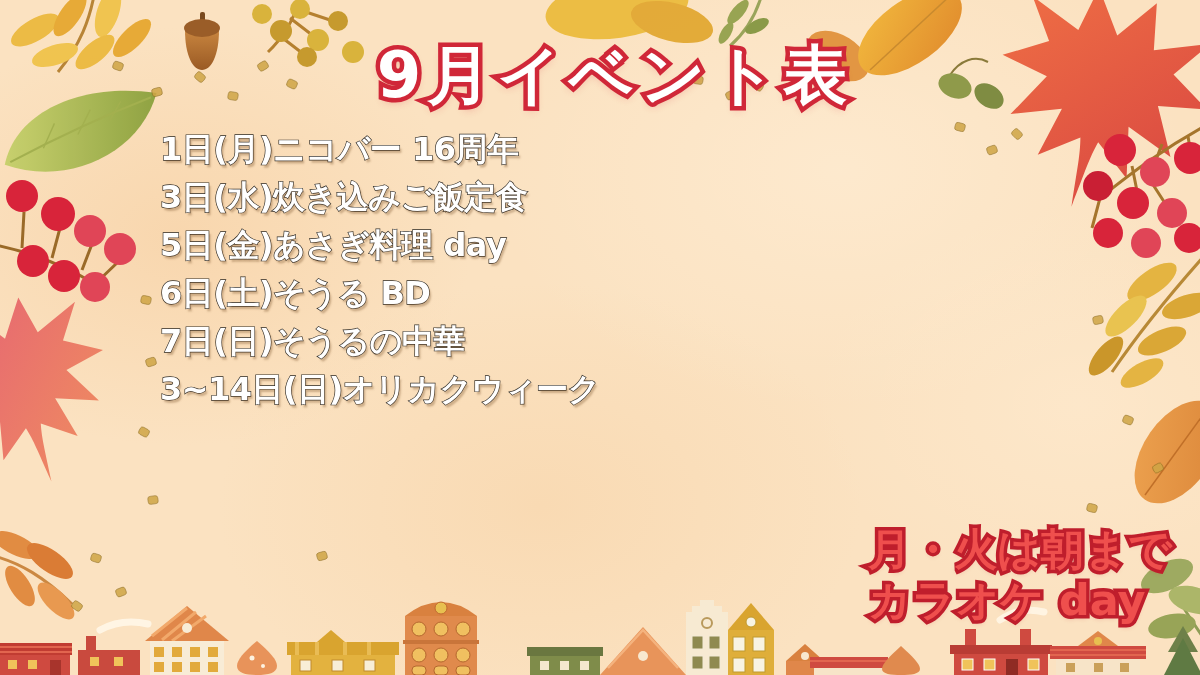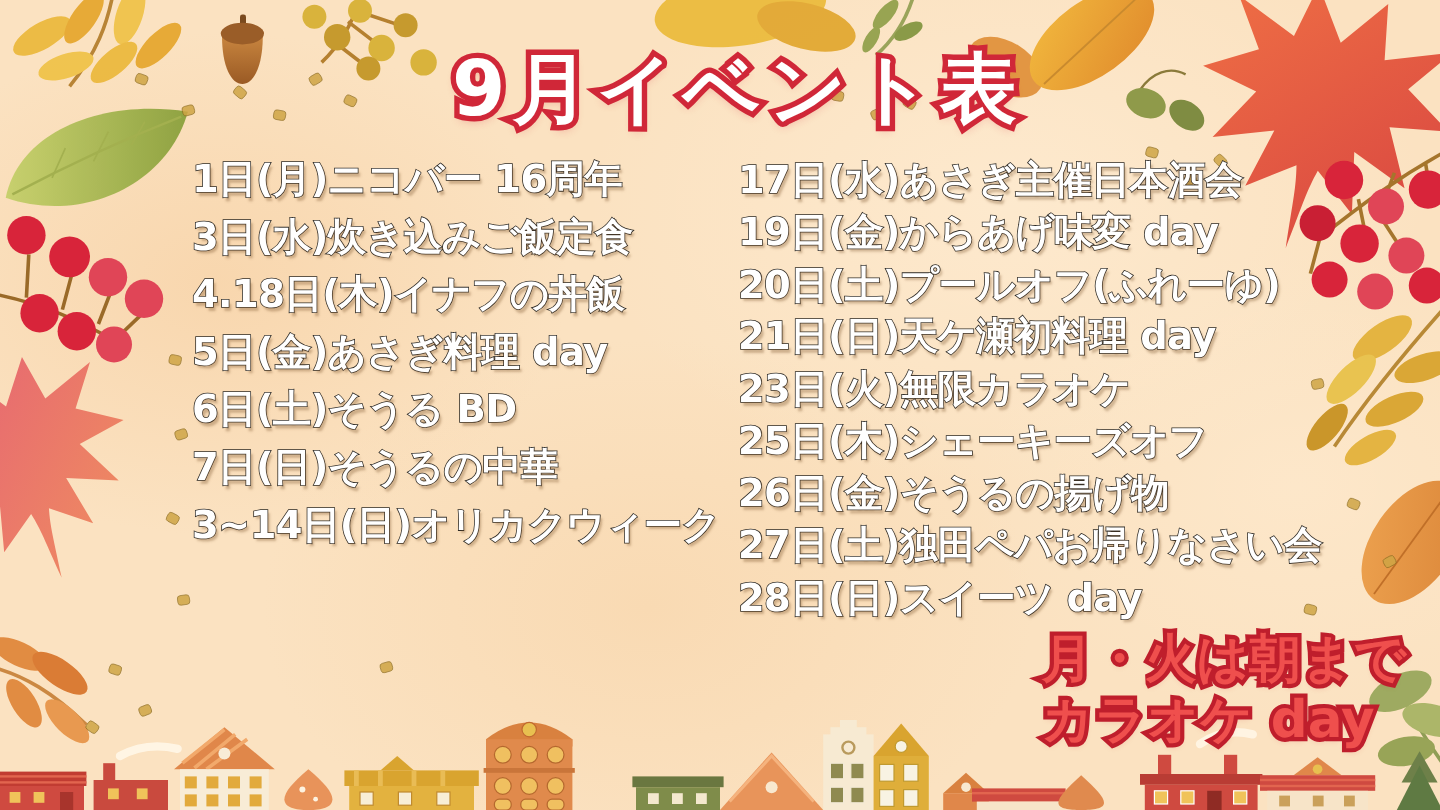--- a/index.html
+++ b/index.html
@@ -374,38 +374,26 @@
   <div class="textlayer">
 
     <div class="title-wrap">
       <span class="title-stroke">9月イベント表</span>
       <span class="title-fill">9月イベント表</span>
     </div>
 
     <div class="col col-left">
       <div class="line">1日(月)ニコバー 16周年</div>
       <div class="line">3日(水)炊き込みご飯定食</div>
-      <div class="line">4.18日(木)イナフの丼飯</div>
       <div class="line">5日(金)あさぎ料理 day</div>
       <div class="line">6日(土)そうる BD</div>
       <div class="line">7日(日)そうるの中華</div>
       <div class="line">3~14日(日)オリカクウィーク</div>
     </div>
 
-    <div class="col col-right">
-      <div class="line">17日(水)あさぎ主催日本酒会</div>
-      <div class="line">19日(金)からあげ味変 day</div>
-      <div class="line">20日(土)プールオフ(ふれーゆ)</div>
-      <div class="line">21日(日)天ケ瀬初料理 day</div>
-      <div class="line">23日(火)無限カラオケ</div>
-      <div class="line">25日(木)シェーキーズオフ</div>
-      <div class="line">26日(金)そうるの揚げ物</div>
-      <div class="line">27日(土)独田ペパお帰りなさい会</div>
-      <div class="line">28日(日)スイーツ day</div>
-    </div>
 
     <div class="note">
       <div class="note-line">
         <span class="note-stroke">月・火は朝まで</span>
         <span class="note-fill">月・火は朝まで</span>
       </div>
       <div class="note-line">
         <span class="note-stroke">カラオケ day</span>
         <span class="note-fill">カラオケ day</span>
       </div>

